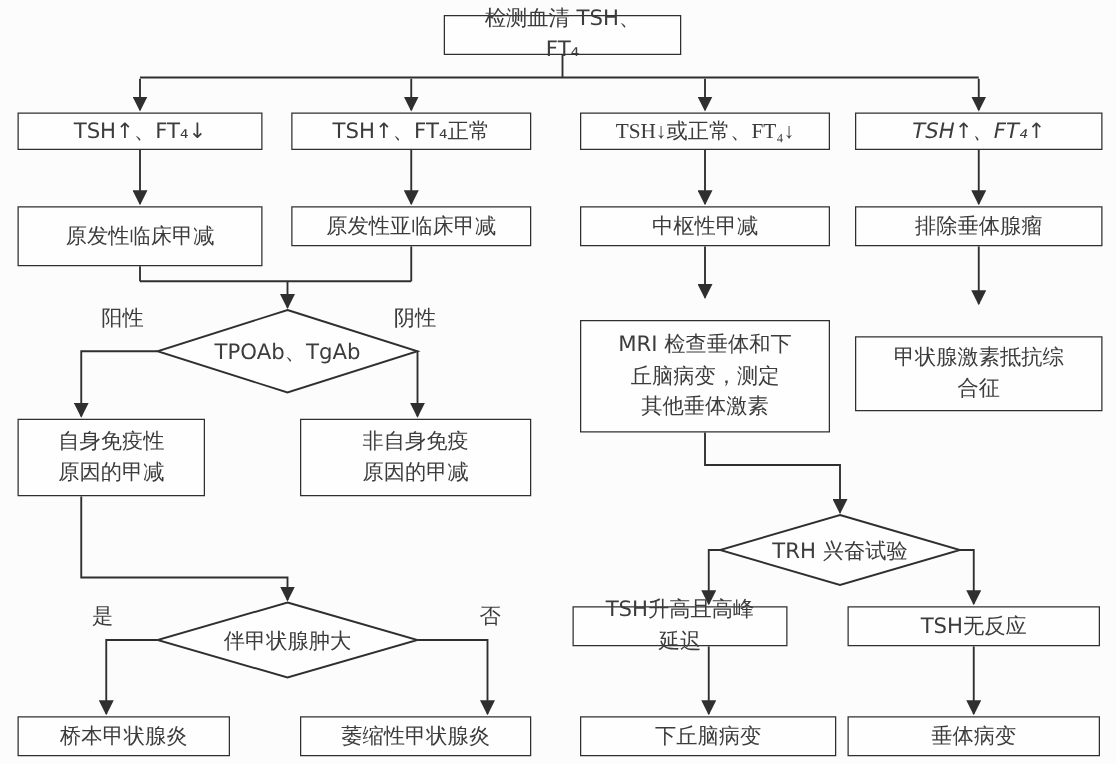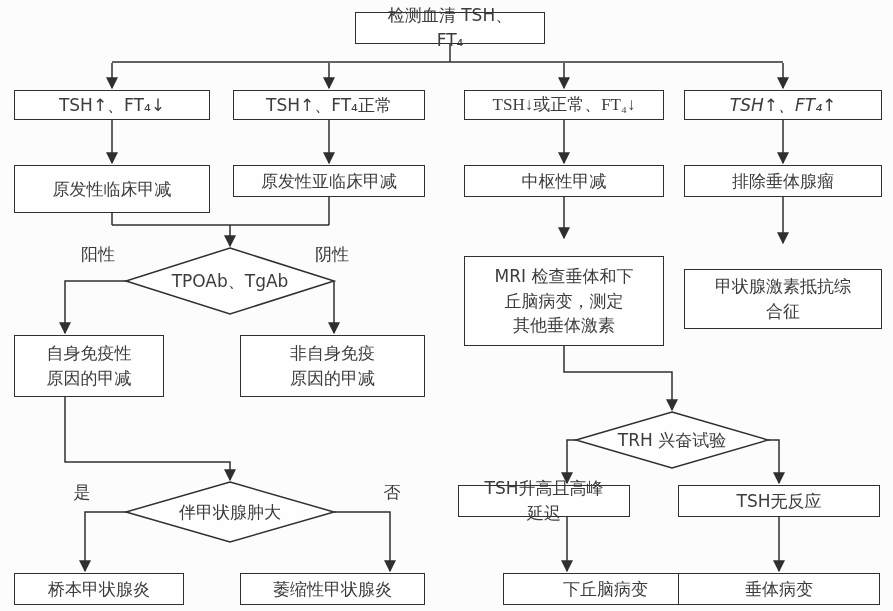--- a/index.html
+++ b/index.html
@@ -51,21 +51,21 @@
   [data-name="node-central-hypothyroidism"]{ left:464px; top:165px; width:200px; height:32px; }
   [data-name="node-exclude-adenoma"]       { left:684px; top:165px; width:198px; height:32px; }
   [data-name="node-mri-workup"]            { left:464px; top:240px; width:200px; height:90px;margin-top:16px; }
   [data-name="node-hormone-resistance"]    { left:684px; top:245px; width:198px; height:60px;margin-top:24px; }
   [data-name="node-autoimmune-thyroiditis"]{ left:14px;  top:335px; width:150px; height:62px; }
   [data-name="node-non-autoimmune"]        { left:240px; top:335px; width:185px; height:62px; }
   [data-name="node-tsh-rise-delayed"]      { left:458px; top:485px; width:172px; height:32px; }
   [data-name="node-tsh-no-response"]       { left:678px; top:485px; width:202px; height:32px;text-align:right; }
   [data-name="node-hashimoto"]             { left:14px;  top:573px; width:170px; height:32px; }
   [data-name="node-atrophic"]              { left:240px; top:573px; width:185px; height:32px; }
-  [data-name="node-hypothalamic-lesion"]   { left:464px; top:573px; width:205px; height:32px;margin-left:39px; }
+  [data-name="node-hypothalamic-lesion"]   { left:464px; top:573px; width:205px; height:32px; }
   [data-name="node-pituitary-lesion"]      { left:678px; top:573px; width:202px; height:32px; }
 
   [data-name="label-antibody-test"]        { left:126px; top:250px; width:208px; height:62px; }
   [data-name="label-goiter-check"]         { left:126px; top:484px; width:208px; height:56px; }
   [data-name="label-trh-test"]             { left:576px; top:414px; width:192px; height:52px; }
 
   [data-name="edge-label-positive"]        { left:70px;  top:243px; width:56px; height:22px; }
   [data-name="edge-label-negative"]        { left:304px; top:243px; width:56px; height:22px; }
   [data-name="edge-label-yes"]             { left:62px;  top:481px; width:40px; height:22px; }
   [data-name="edge-label-no"]              { left:372px; top:481px; width:40px; height:22px; }

